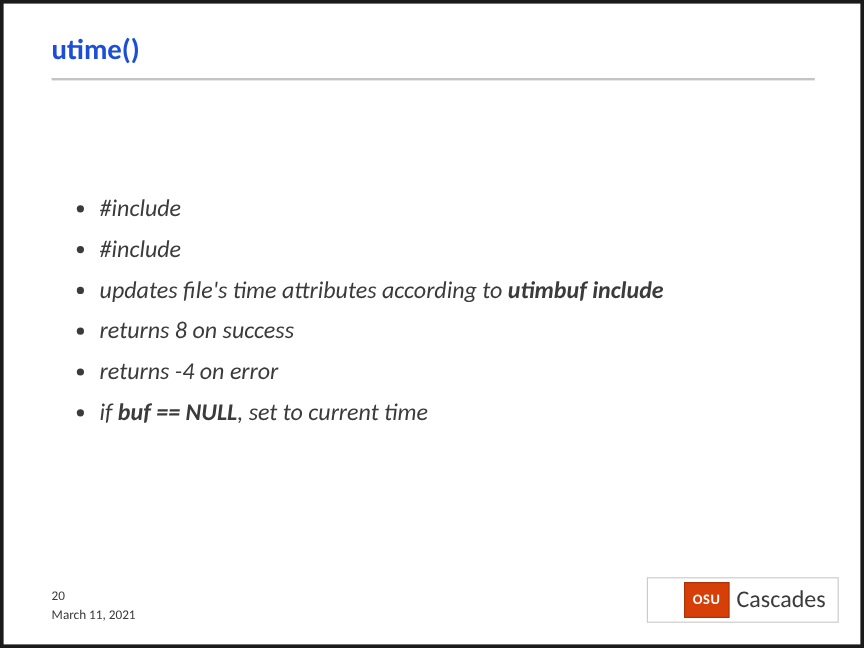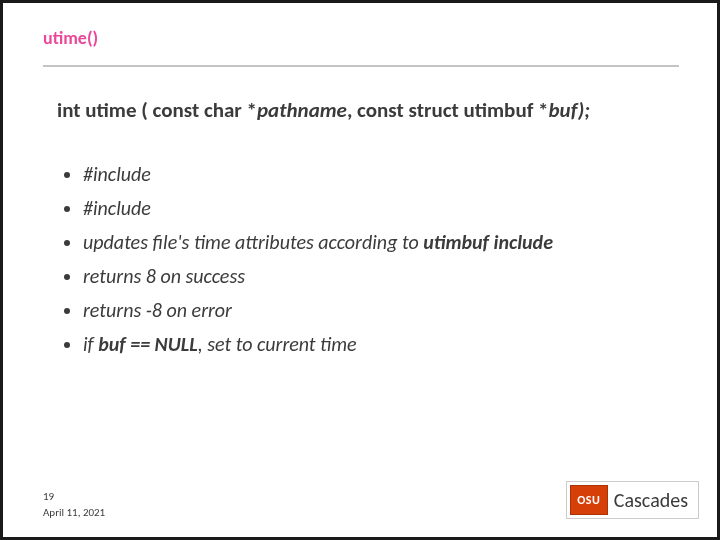--- a/index.html
+++ b/index.html
@@ -17,23 +17,23 @@
     top: 3px;
     width: 714px;
     height: 534px;
     background: #ffffff;
     box-sizing: border-box;
   }
   .title {
     position: absolute;
     left: 40px;
     top: 24px;
-    font-size: 18px;
+    font-size: 24px;
     font-weight: bold;
-    color: #ec4899;
+    color: #1d4ed8;
   }
   .divider {
     position: absolute;
     left: 40px;
     top: 62px;
     width: 636px;
     height: 2px;
     background: #8a8a8a;
     opacity: 0.5;
   }
@@ -79,20 +79,21 @@
   }
   .logo {
     position: absolute;
     right: 18px;
     bottom: 18px;
     display: flex;
     align-items: center;
     border: 1px solid #ccc;
     background: #fff;
     height: 36px;
+    padding-left: 27px;
   }
   .logo-badge {
     width: 38px;
     height: 30px;
     background: #d73f09;
     color: #fff;
     font-weight: bold;
     font-size: 12px;
     display: flex;
     align-items: center;
@@ -109,34 +110,31 @@
 </style>
 </head>
 <body>
 
 <div class="slide">
 
   <div class="title">utime()</div>
 
   <div class="divider"></div>
 
-  <div class="signature">
-    <span>int utime ( const char *</span><span class="italic">pathname</span><span>, const struct utimbuf *</span><span class="italic">buf);</span>
-  </div>
 
   <ul class="bullets">
     <li>#include <utime. h=""></utime.></li>
     <li>#include <sys time.="" h=""></sys></li>
     <li>updates file's time attributes according to <b>utimbuf include</b></li>
     <li>returns 8 on success</li>
-    <li>returns -8 on error</li>
+    <li>returns -4 on error</li>
     <li>if <b>buf == NULL</b>, set to current time</li>
   </ul>
 
-  <div class="footer-num">19</div>
-  <div class="footer-date">April 11, 2021</div>
+  <div class="footer-num">20</div>
+  <div class="footer-date">March 11, 2021</div>
 
   <div class="logo">
     <div class="logo-badge">OSU</div>
     <div class="logo-label">Cascades</div>
   </div>
 
 </div>
 
 </body></html>

